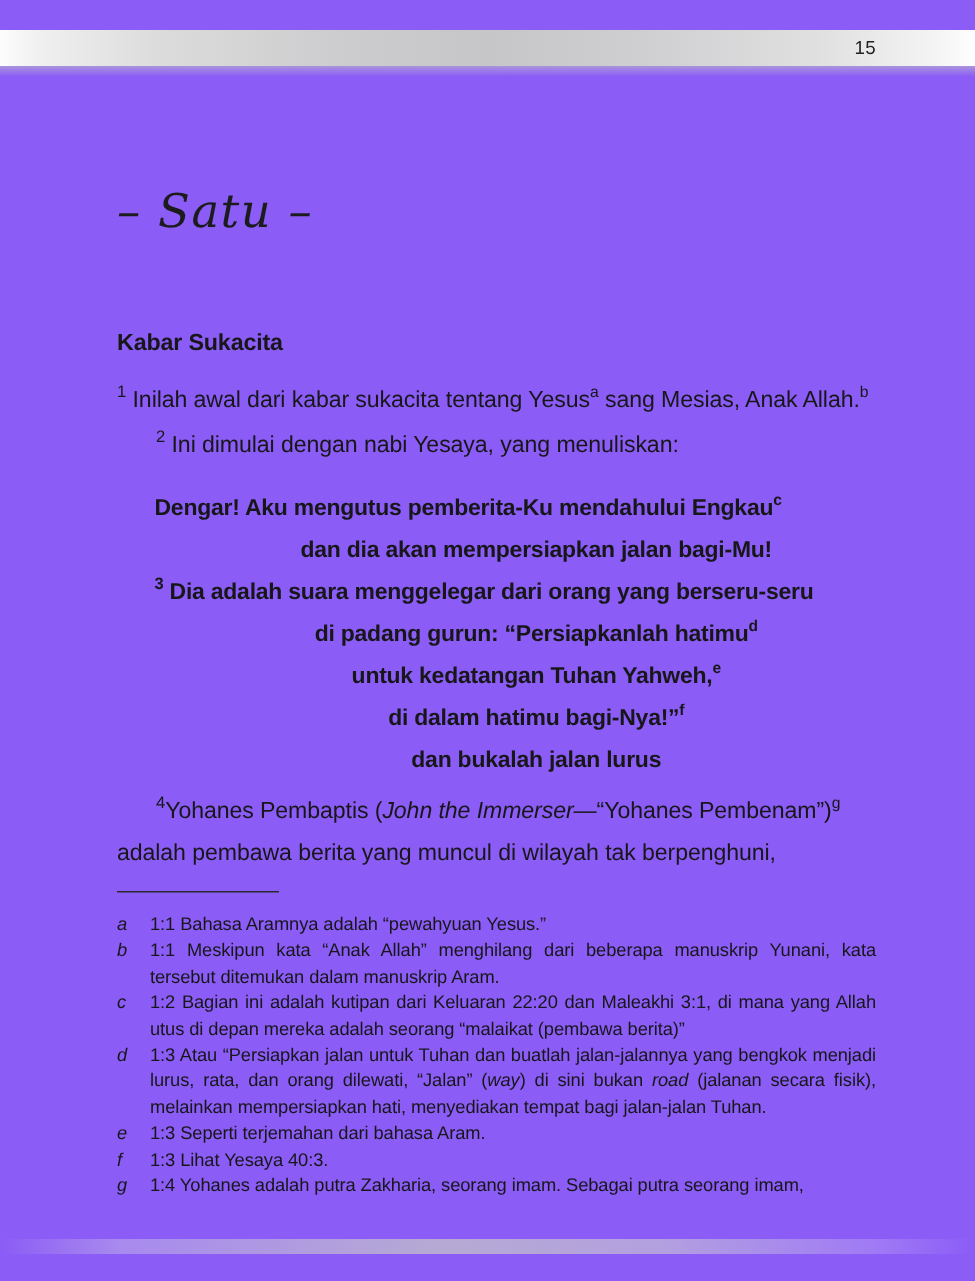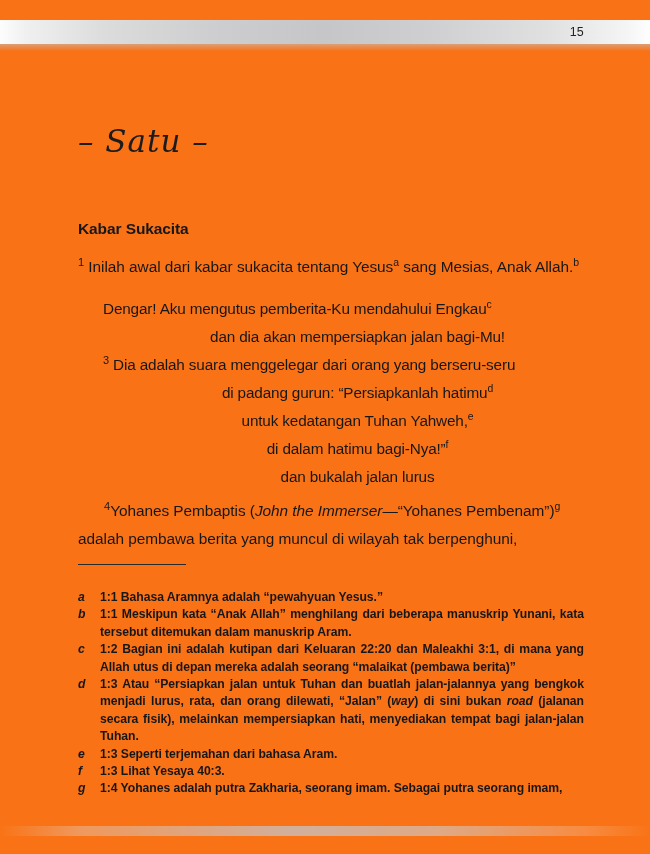--- a/index.html
+++ b/index.html
@@ -13,21 +13,21 @@
     position: relative;
     overflow: hidden;
     font-family: "Liberation Sans", sans-serif;
     color: #17171a;
   }
 
   
   .page-shell {
     position: absolute;
     inset: 0;
-    background: #f97316;
+    background: #8b5cf6;
   }
   .header-band {
     position: absolute;
     top: 20px;
     left: 0;
     width: 650px;
     height: 24px;
     background: linear-gradient(to right,
         #fdfdfd 0%,
         #f0f0f0 4%,
@@ -119,21 +119,21 @@
   }
   .body-par.last {
     margin-top: 6px;
   }
 
   .poem {
     margin-top: 14px;
   }
   .poem-line {
     font-size: 15.3px;
-    font-weight: normal;
+    font-weight: bold;
     line-height: 28px;
     letter-spacing: -0.15px;
     padding-left: 25px;
   }
   .poem-line.deep {
     padding-left: 53px;
     text-align: center;
   }
 
   sup {
@@ -150,22 +150,21 @@
   .ital { font-style: italic; }
 
   
   .fn-rule {
     width: 108px;
     height: 1px;
     background: #2a2a2d;
     margin-top: 11px;
   }
   .footnotes {
-    margin-top: 24px;
-    font-weight: bold;
+    margin-top: 13px;
   }
   .fn {
     font-size: 12.2px;
     line-height: 17.4px;
     text-align: justify;
     padding-left: 22px;
     text-indent: -22px;
     letter-spacing: -0.05px;
   }
   .fn-mark {
@@ -185,20 +184,21 @@
   <div class="page-number">15</div>
 
   <div class="content">
 
     <h1 class="chapter-title">– Satu –</h1>
 
     <h2 class="section-heading">Kabar Sukacita</h2>
 
     <p class="body-par"><sup class="vnum">1</sup><span> Inilah awal dari kabar sukacita tentang Yesus</span><sup>a</sup><span> sang Mesias, Anak Allah.</span><sup>b</sup></p>
 
+    <p class="body-par indent"><sup class="vnum">2</sup><span> Ini dimulai dengan nabi Yesaya, yang menuliskan:</span></p>
 
     <div class="poem">
       <div class="poem-line"><span>Dengar! Aku mengutus pemberita-Ku mendahului Engkau</span><sup>c</sup></div>
       <div class="poem-line deep">dan dia akan mempersiapkan jalan bagi-Mu!</div>
       <div class="poem-line"><sup class="vnum">3</sup><span> Dia adalah suara menggelegar dari orang yang berseru-seru</span></div>
       <div class="poem-line deep"><span>di padang gurun: “Persiapkanlah hatimu</span><sup>d</sup></div>
       <div class="poem-line deep"><span>untuk kedatangan Tuhan Yahweh,</span><sup>e</sup></div>
       <div class="poem-line deep"><span>di dalam hatimu bagi-Nya!”</span><sup>f</sup></div>
       <div class="poem-line deep">dan bukalah jalan lurus</div>
     </div>

